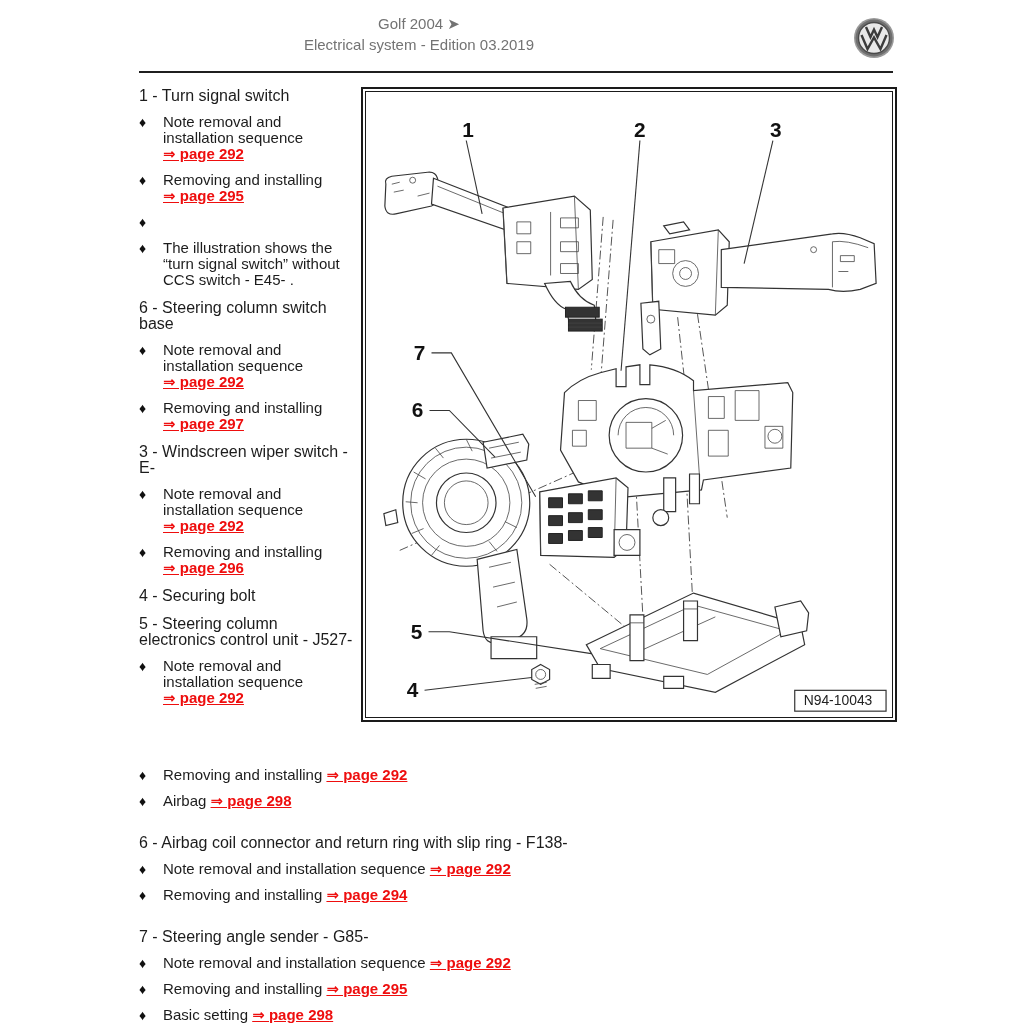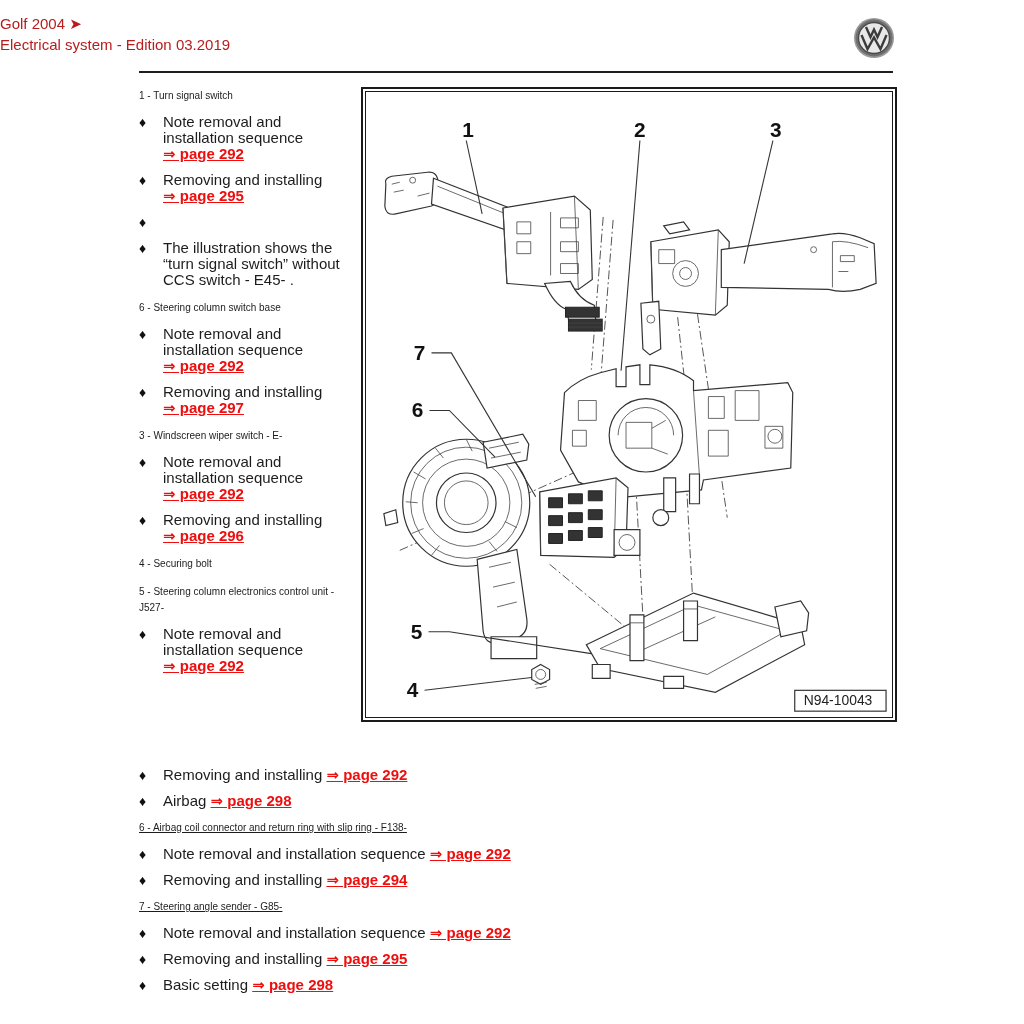--- a/index.html
+++ b/index.html
@@ -3,33 +3,33 @@
 <meta charset="utf-8">
 <style>
   html,body{margin:0;padding:0;}
   body{
     width:1024px;height:1024px;position:relative;background:#ffffff;
     font-family:"Liberation Sans","DejaVu Sans",sans-serif;color:#1c1c1c;
     -webkit-font-smoothing:antialiased;
   }
   
   .header-text{
-    position:absolute;left:0;top:13px;width:838px;text-align:left;
-    font-size:15px;line-height:21px;color:#b91c1c;
+    position:absolute;left:0;top:13px;width:838px;text-align:center;
+    font-size:15px;line-height:21px;color:#737373;
   }
   .vw-logo{position:absolute;left:853px;top:17px;width:42px;height:42px;}
   .header-rule{position:absolute;left:139px;top:71px;width:754px;height:2px;background:#1f1f1f;}
 
   
   .left-col{position:absolute;left:139px;top:88px;width:216px;}
   .bottom-col{position:absolute;left:139px;top:757px;width:772px;}
-  .part-heading{font-size:10px;line-height:16px;margin-top:12px;}
+  .part-heading{font-size:16px;line-height:16px;margin-top:12px;}
   .left-col .part-heading:first-child{margin-top:0;}
   .note-row{display:flex;margin-top:10px;font-size:15px;line-height:16px;}
-  .bottom-col .part-heading{margin-top:11px;text-decoration:underline;}
+  .bottom-col .part-heading{margin-top:26px;}
   .bottom-col .note-row{margin-top:10px;}
   .marker{flex:0 0 24px;font-size:14px;line-height:16px;color:#111;}
   .note-text{flex:1 1 auto;}
   .page-link{color:#ee0e0e;text-decoration:underline;cursor:pointer;white-space:nowrap;font-weight:bold;}
 
   
   .diagram-frame{
     position:absolute;left:361px;top:87px;width:536px;height:635px;
     border:2px solid #1a1a1a;box-sizing:border-box;background:#fff;
   }

